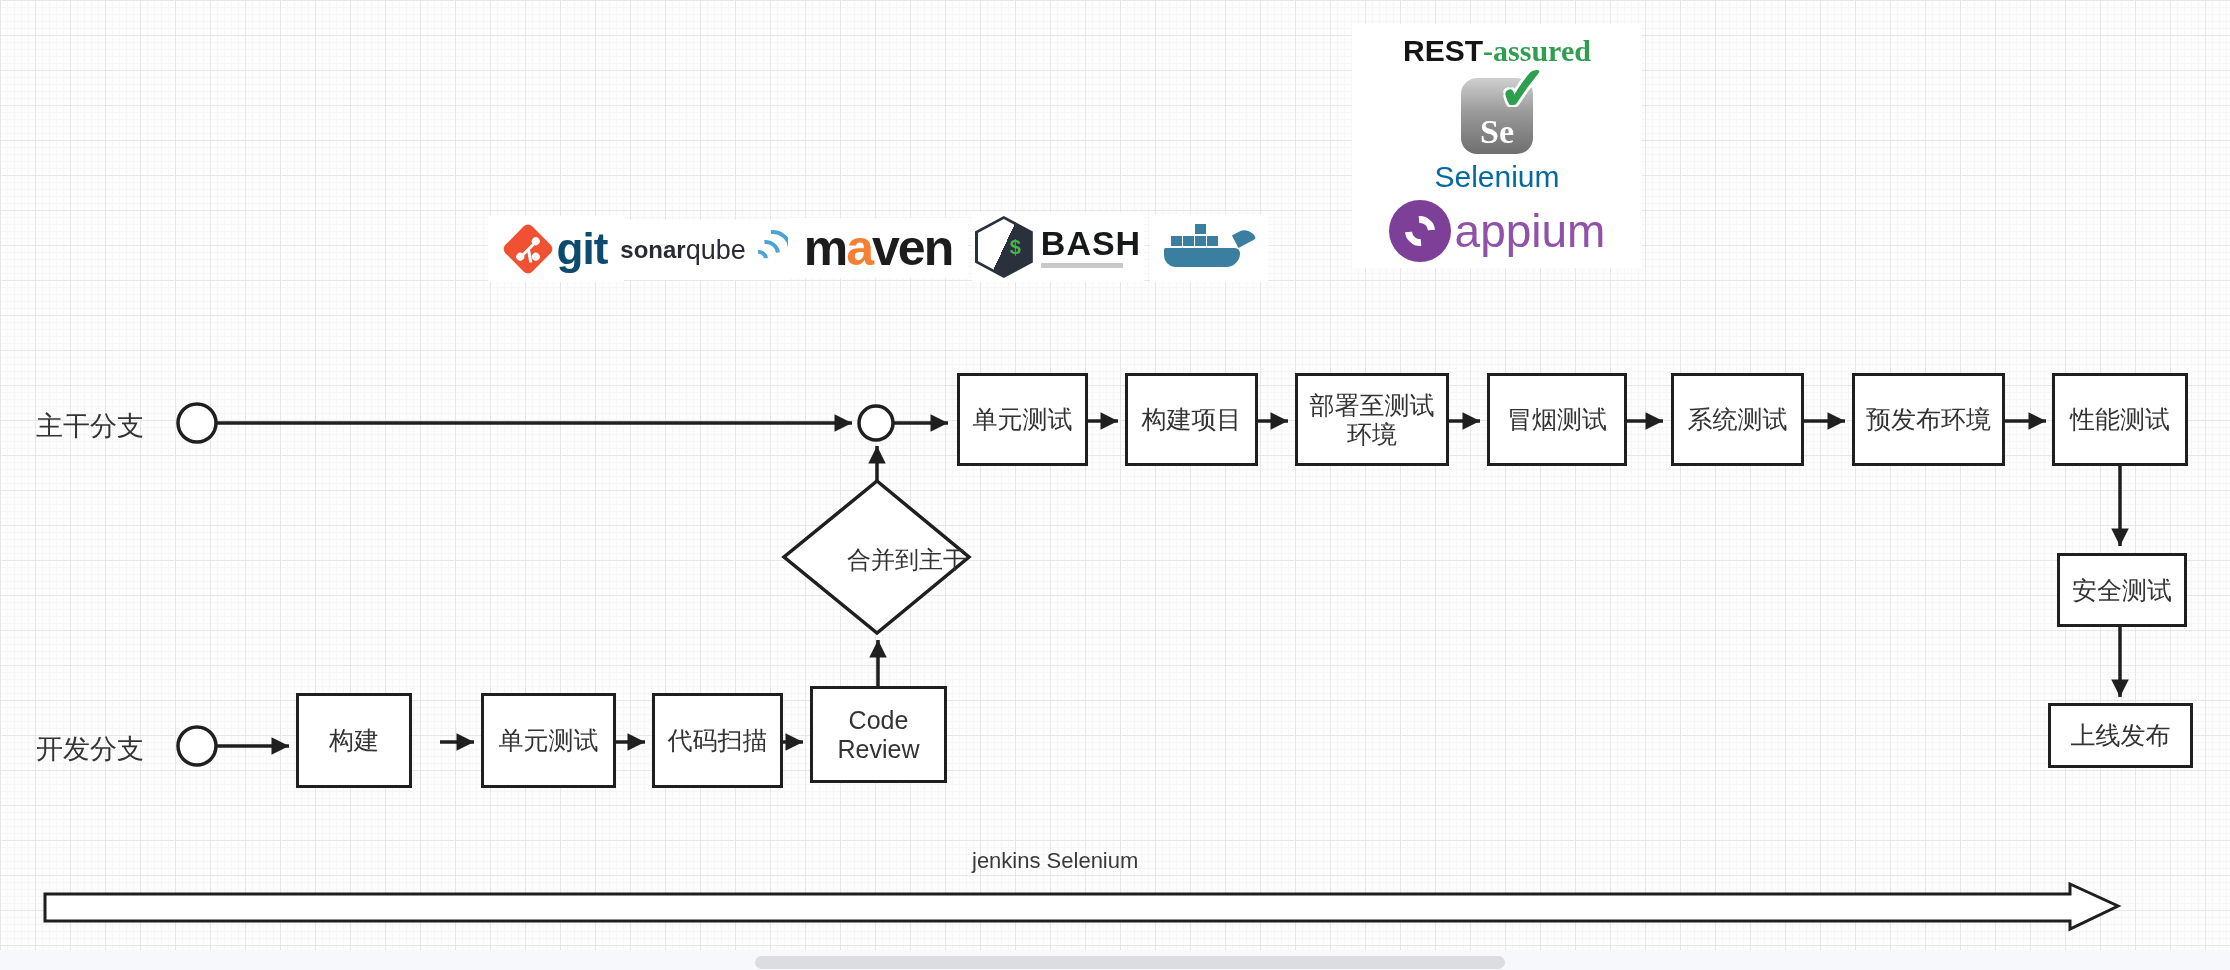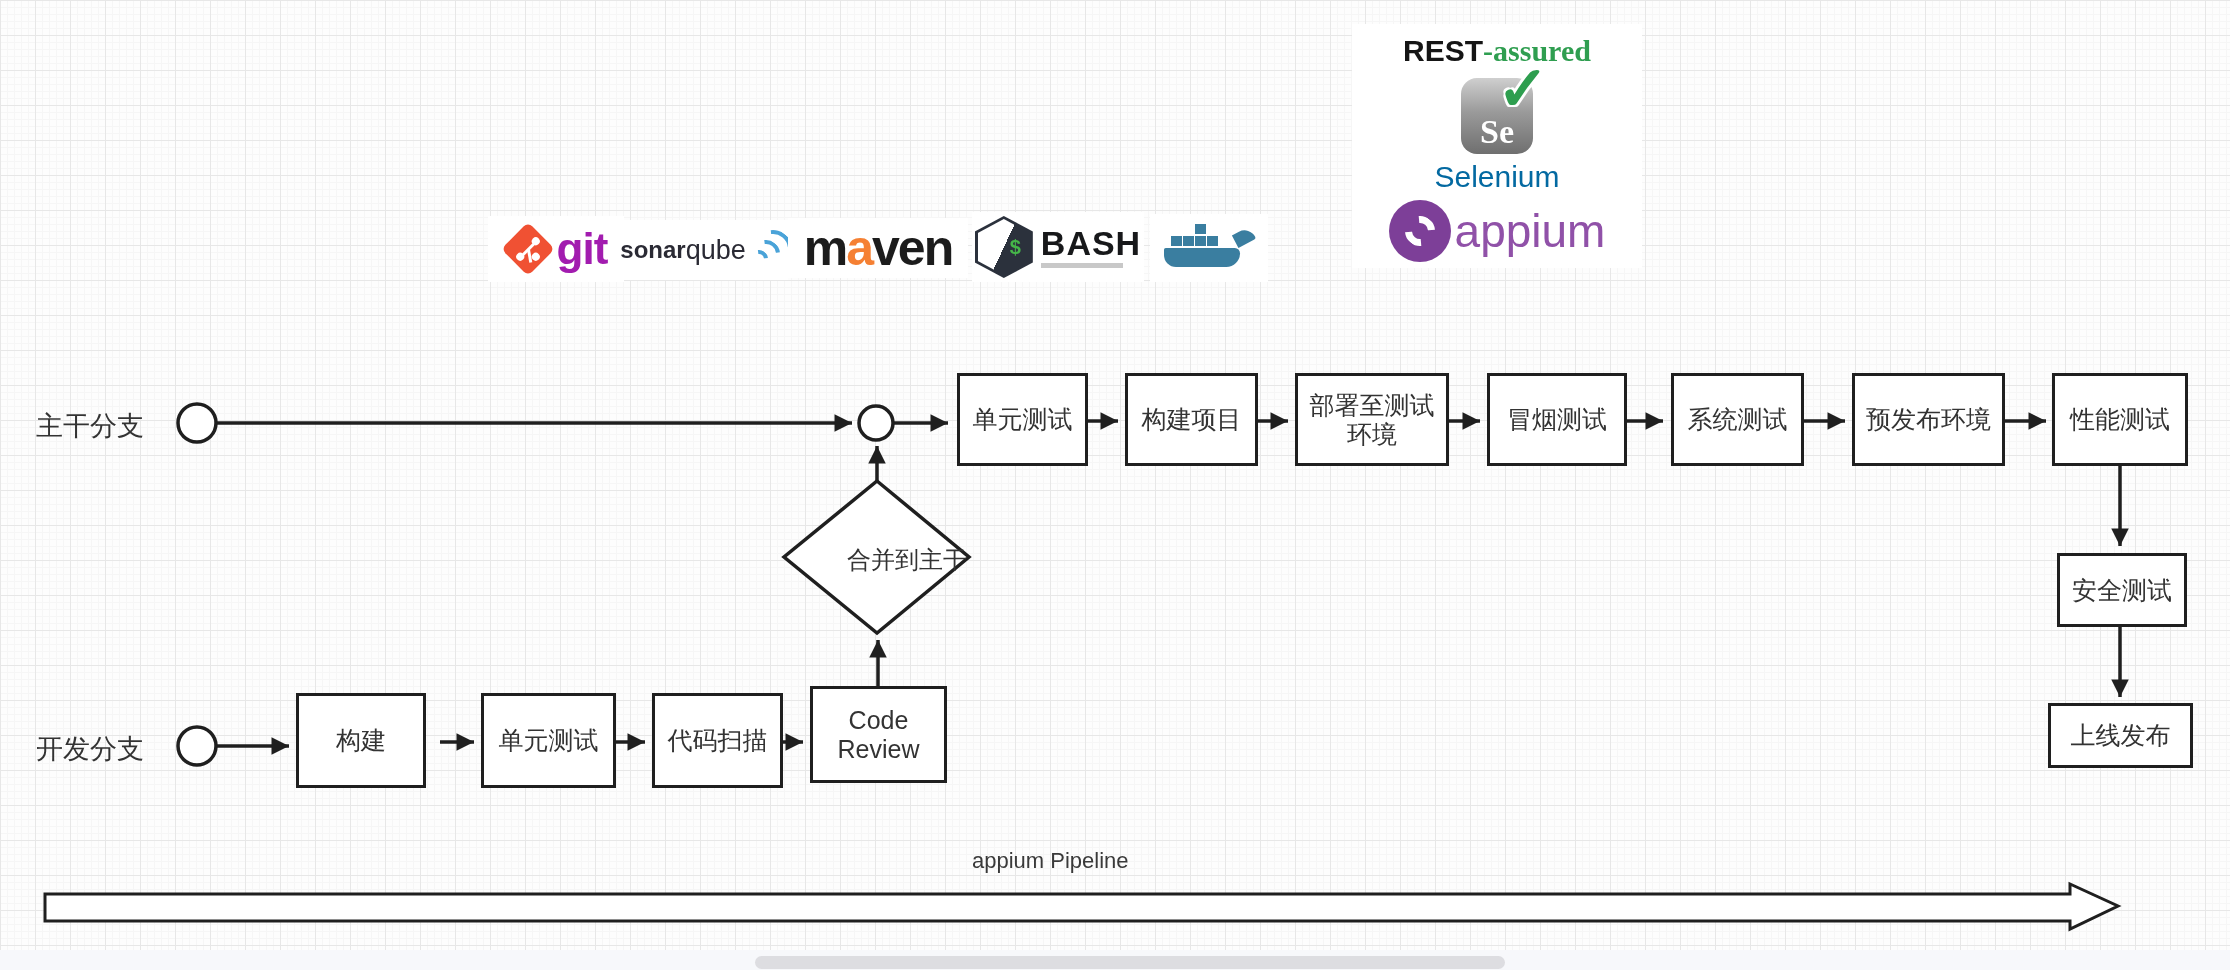--- a/index.html
+++ b/index.html
@@ -27,21 +27,21 @@
   
   .logo{position:absolute;z-index:2;background:#fff;display:flex;align-items:center;justify-content:center;}
   
   .git-diamond{position:relative;width:38px;height:38px;background:#f05133;border-radius:6px;transform:rotate(45deg);margin:8px 10px 8px 4px;}
   .gd-dot{position:absolute;width:8px;height:8px;border-radius:50%;background:#fff;}
   .gd-dot.d1{left:15px;top:4px;}
   .gd-dot.d2{left:15px;bottom:4px;}
   .gd-dot.d3{right:4px;top:15px;}
   .gd-bar{position:absolute;left:18px;top:10px;width:3px;height:18px;background:#fff;}
   .gd-bar2{position:absolute;left:19px;top:17px;width:14px;height:3px;background:#fff;transform:rotate(35deg);transform-origin:left center;}
-  .git-text{font-size:44px;font-weight:800;color:#a21caf;letter-spacing:-1px;}
+  .git-text{font-size:44px;font-weight:800;color:#0c4a6e;letter-spacing:-1px;}
   
   .sq-bold{font-size:24px;font-weight:800;color:#2a2a34;}
   .sq-light{font-size:27px;font-weight:300;color:#2a2a34;}
   .sq-waves{position:relative;width:36px;height:36px;margin-left:2px;}
   .sq-waves i{position:absolute;border:4px solid transparent;border-top-color:#4aa3d8;border-radius:50%;transform:rotate(38deg);}
   .sq-waves i.w1{width:10px;height:10px;left:2px;top:18px;}
   .sq-waves i.w2{width:20px;height:20px;left:4px;top:8px;}
   .sq-waves i.w3{width:30px;height:30px;left:6px;top:-2px;}
   
   .mv{font-size:50px;font-weight:800;letter-spacing:-2px;color:#1c1c1c;}
@@ -151,36 +151,36 @@
     <span>性能测试</span>
   </div>
 
   <div class="node" style="left:2057px;top:553px;width:130px;height:74px;">
     <span>安全测试</span>
   </div>
   <div class="node" style="left:2048px;top:703px;width:145px;height:65px;">
     <span>上线发布</span>
   </div>
 
-  <div class="node" style="left:296px;top:693px;width:130px;height:95px;">
+  <div class="node" style="left:296px;top:693px;width:116px;height:95px;">
     <span>构建</span>
   </div>
   <div class="node" style="left:481px;top:693px;width:135px;height:95px;">
     <span>单元测试</span>
   </div>
   <div class="node" style="left:652px;top:693px;width:131px;height:95px;">
     <span>代码扫描</span>
   </div>
   <div class="node" style="left:810px;top:686px;width:137px;height:97px;padding:0 14px;">
     <span>Code Review</span>
   </div>
 
   <div class="diamond-label" style="left:787px;top:544px;width:180px;">合并到主干</div>
 
-  <div class="pipeline-label" style="left:972px;top:848px;">appium Pipeline</div>
+  <div class="pipeline-label" style="left:972px;top:848px;">jenkins Selenium</div>
 
   <div class="logo" style="left:488px;top:216px;width:136px;height:66px;">
     <div class="git-diamond">
       <span class="gd-dot d1"></span>
       <span class="gd-dot d2"></span>
       <span class="gd-dot d3"></span>
       <span class="gd-bar"></span>
       <span class="gd-bar2"></span>
     </div>
     <span class="git-text">git</span>

